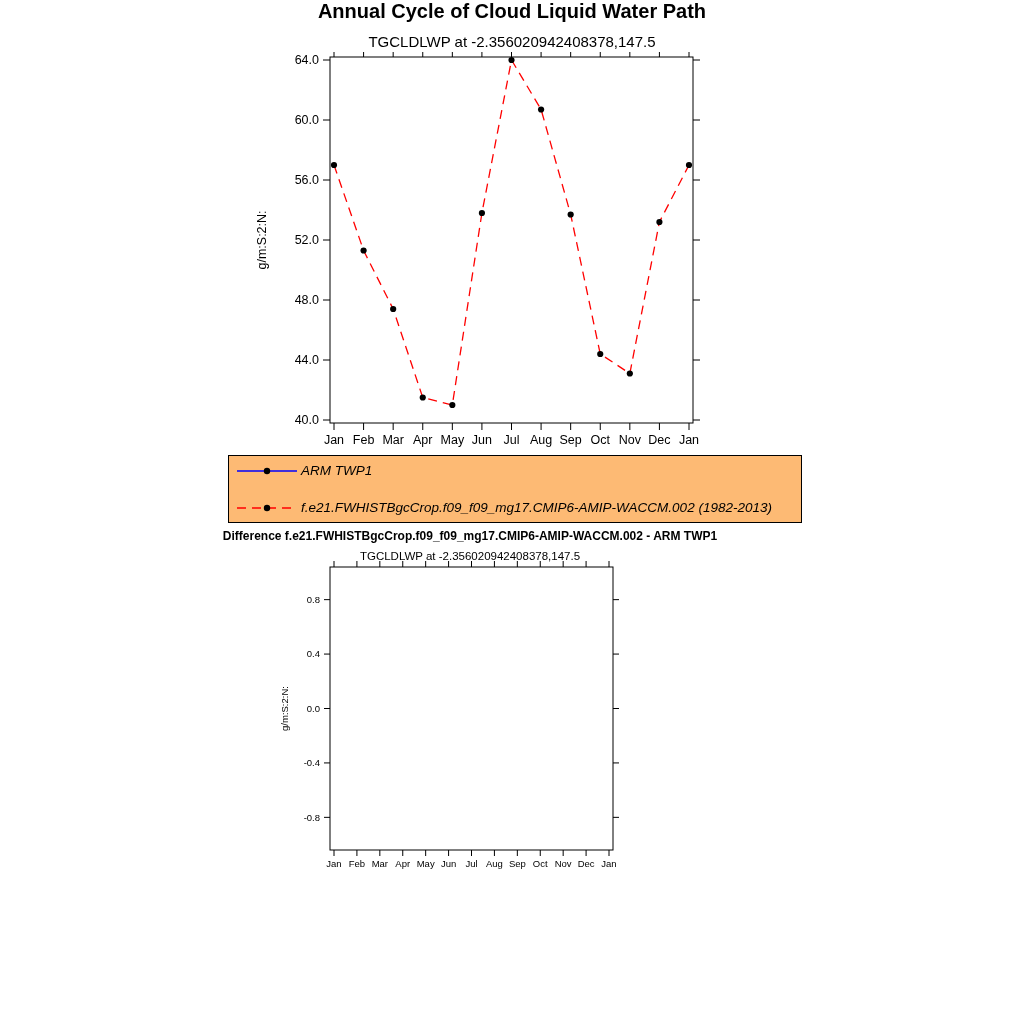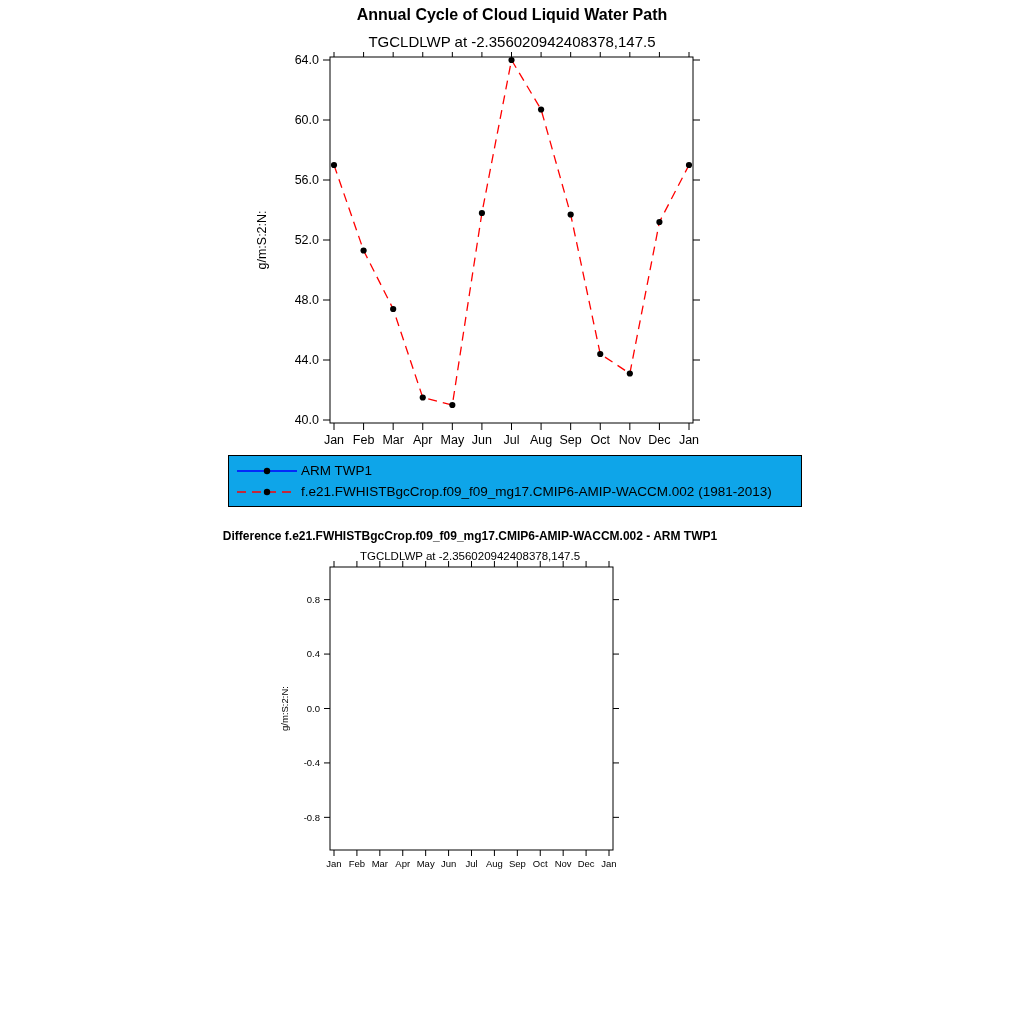--- a/index.html
+++ b/index.html
@@ -1,22 +1,22 @@
 <!DOCTYPE html>
 <html><head>
 <meta charset="utf-8">
 <style>
   html,body{margin:0;padding:0;background:#ffffff;}
   body{width:1024px;height:1024px;position:relative;font-family:"Liberation Sans",sans-serif;color:#000;}
   .abs{position:absolute;}
   .ctr{text-align:center;}
-  #title1{left:0;top:6px;width:1024px;font-size:16px;font-weight:bold;}
+  #title1{left:0;top:0;width:1024px;font-size:20px;font-weight:bold;}
   #subtitle1{left:0;top:33px;width:1024px;font-size:15px;}
   #chart1{left:230px;top:52px;}
-  #legend{left:228px;top:455px;width:574px;background:#0ea5e9;border:1px solid #000;padding:4px 6px;display:flex;flex-direction:column;gap:0;box-sizing:border-box;}
+  #legend{left:228px;top:455px;width:574px;background:#fdba74;border:1px solid #000;padding:4px 6px;display:flex;flex-direction:column;gap:16px;box-sizing:border-box;font-style:italic;}
   .legend-row{display:flex;align-items:center;height:21px;font-size:13.5px;white-space:nowrap;}
   .legend-sample{flex:0 0 auto;margin-right:2px;}
   #title2{left:0;top:529px;width:940px;font-size:12px;font-weight:bold;}
   #subtitle2{left:0;top:550px;width:940px;font-size:11.5px;}
   #chart2{left:230px;top:560px;}
   svg text{font-family:"Liberation Sans",sans-serif;fill:#000;}
 </style>
 </head>
 <body>
 
@@ -108,21 +108,21 @@
       <line x1="2" y1="8" x2="62" y2="8" stroke-width="1.4" stroke="#0000ff"></line>
       <circle cx="32" cy="8" r="3.2" fill="#000"></circle>
     </svg>
     <span>ARM TWP1</span>
   </div>
   <div class="legend-row">
     <svg class="legend-sample" width="64" height="16">
       <line x1="2" y1="8" x2="62" y2="8" stroke-width="1.4" stroke-dasharray="9,6" stroke="#ff0000"></line>
       <circle cx="32" cy="8" r="3.2" fill="#000"></circle>
     </svg>
-    <span>f.e21.FWHISTBgcCrop.f09_f09_mg17.CMIP6-AMIP-WACCM.002 (1981-2013)</span>
+    <span>f.e21.FWHISTBgcCrop.f09_f09_mg17.CMIP6-AMIP-WACCM.002 (1982-2013)</span>
   </div>
 </div>
 
 <div class="abs ctr" id="title2">Difference f.e21.FWHISTBgcCrop.f09_f09_mg17.CMIP6-AMIP-WACCM.002 - ARM TWP1</div>
 <div class="abs ctr" id="subtitle2">TGCLDLWP at -2.356020942408378,147.5</div>
 
 <svg class="abs" id="chart2" width="430" height="330">
     <rect x="100" y="7" width="283" height="283" fill="none" stroke="#000" stroke-width="1"></rect>
     <line x1="94" y1="257.34615384615387" x2="100" y2="257.34615384615387" stroke="#000" stroke-width="1"></line>
     <line x1="383" y1="257.34615384615387" x2="389" y2="257.34615384615387" stroke="#000" stroke-width="1"></line>

